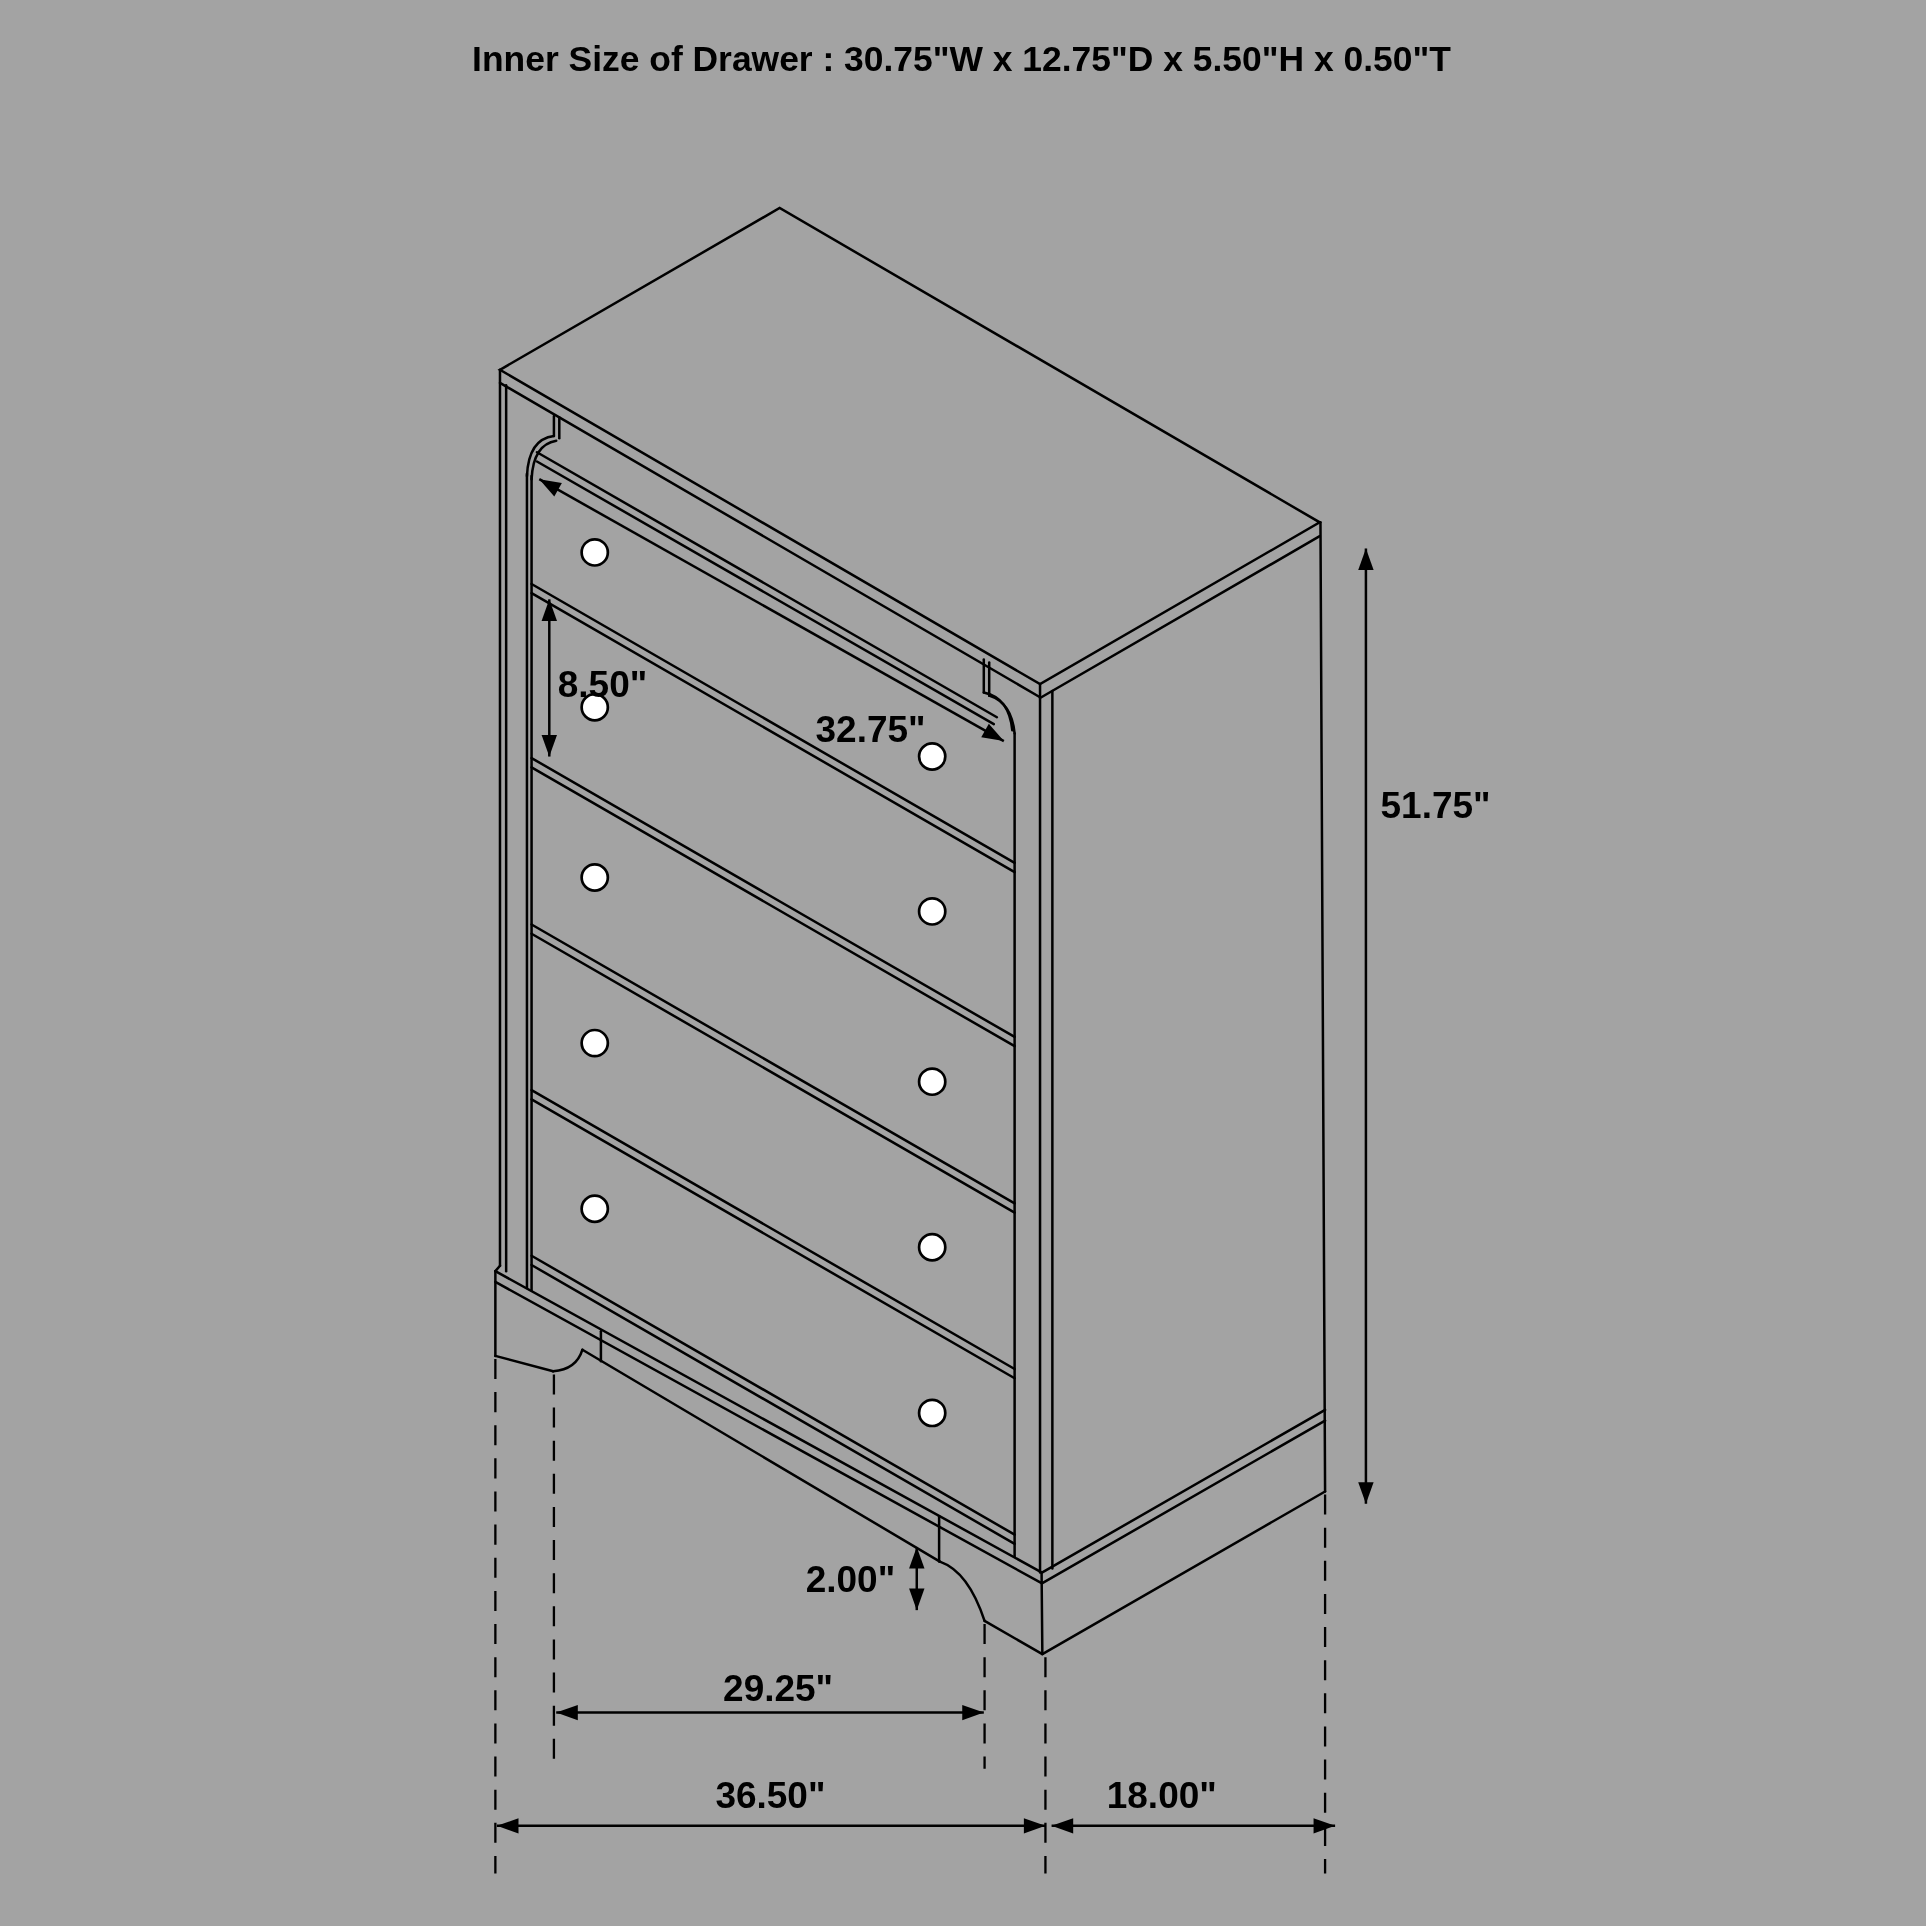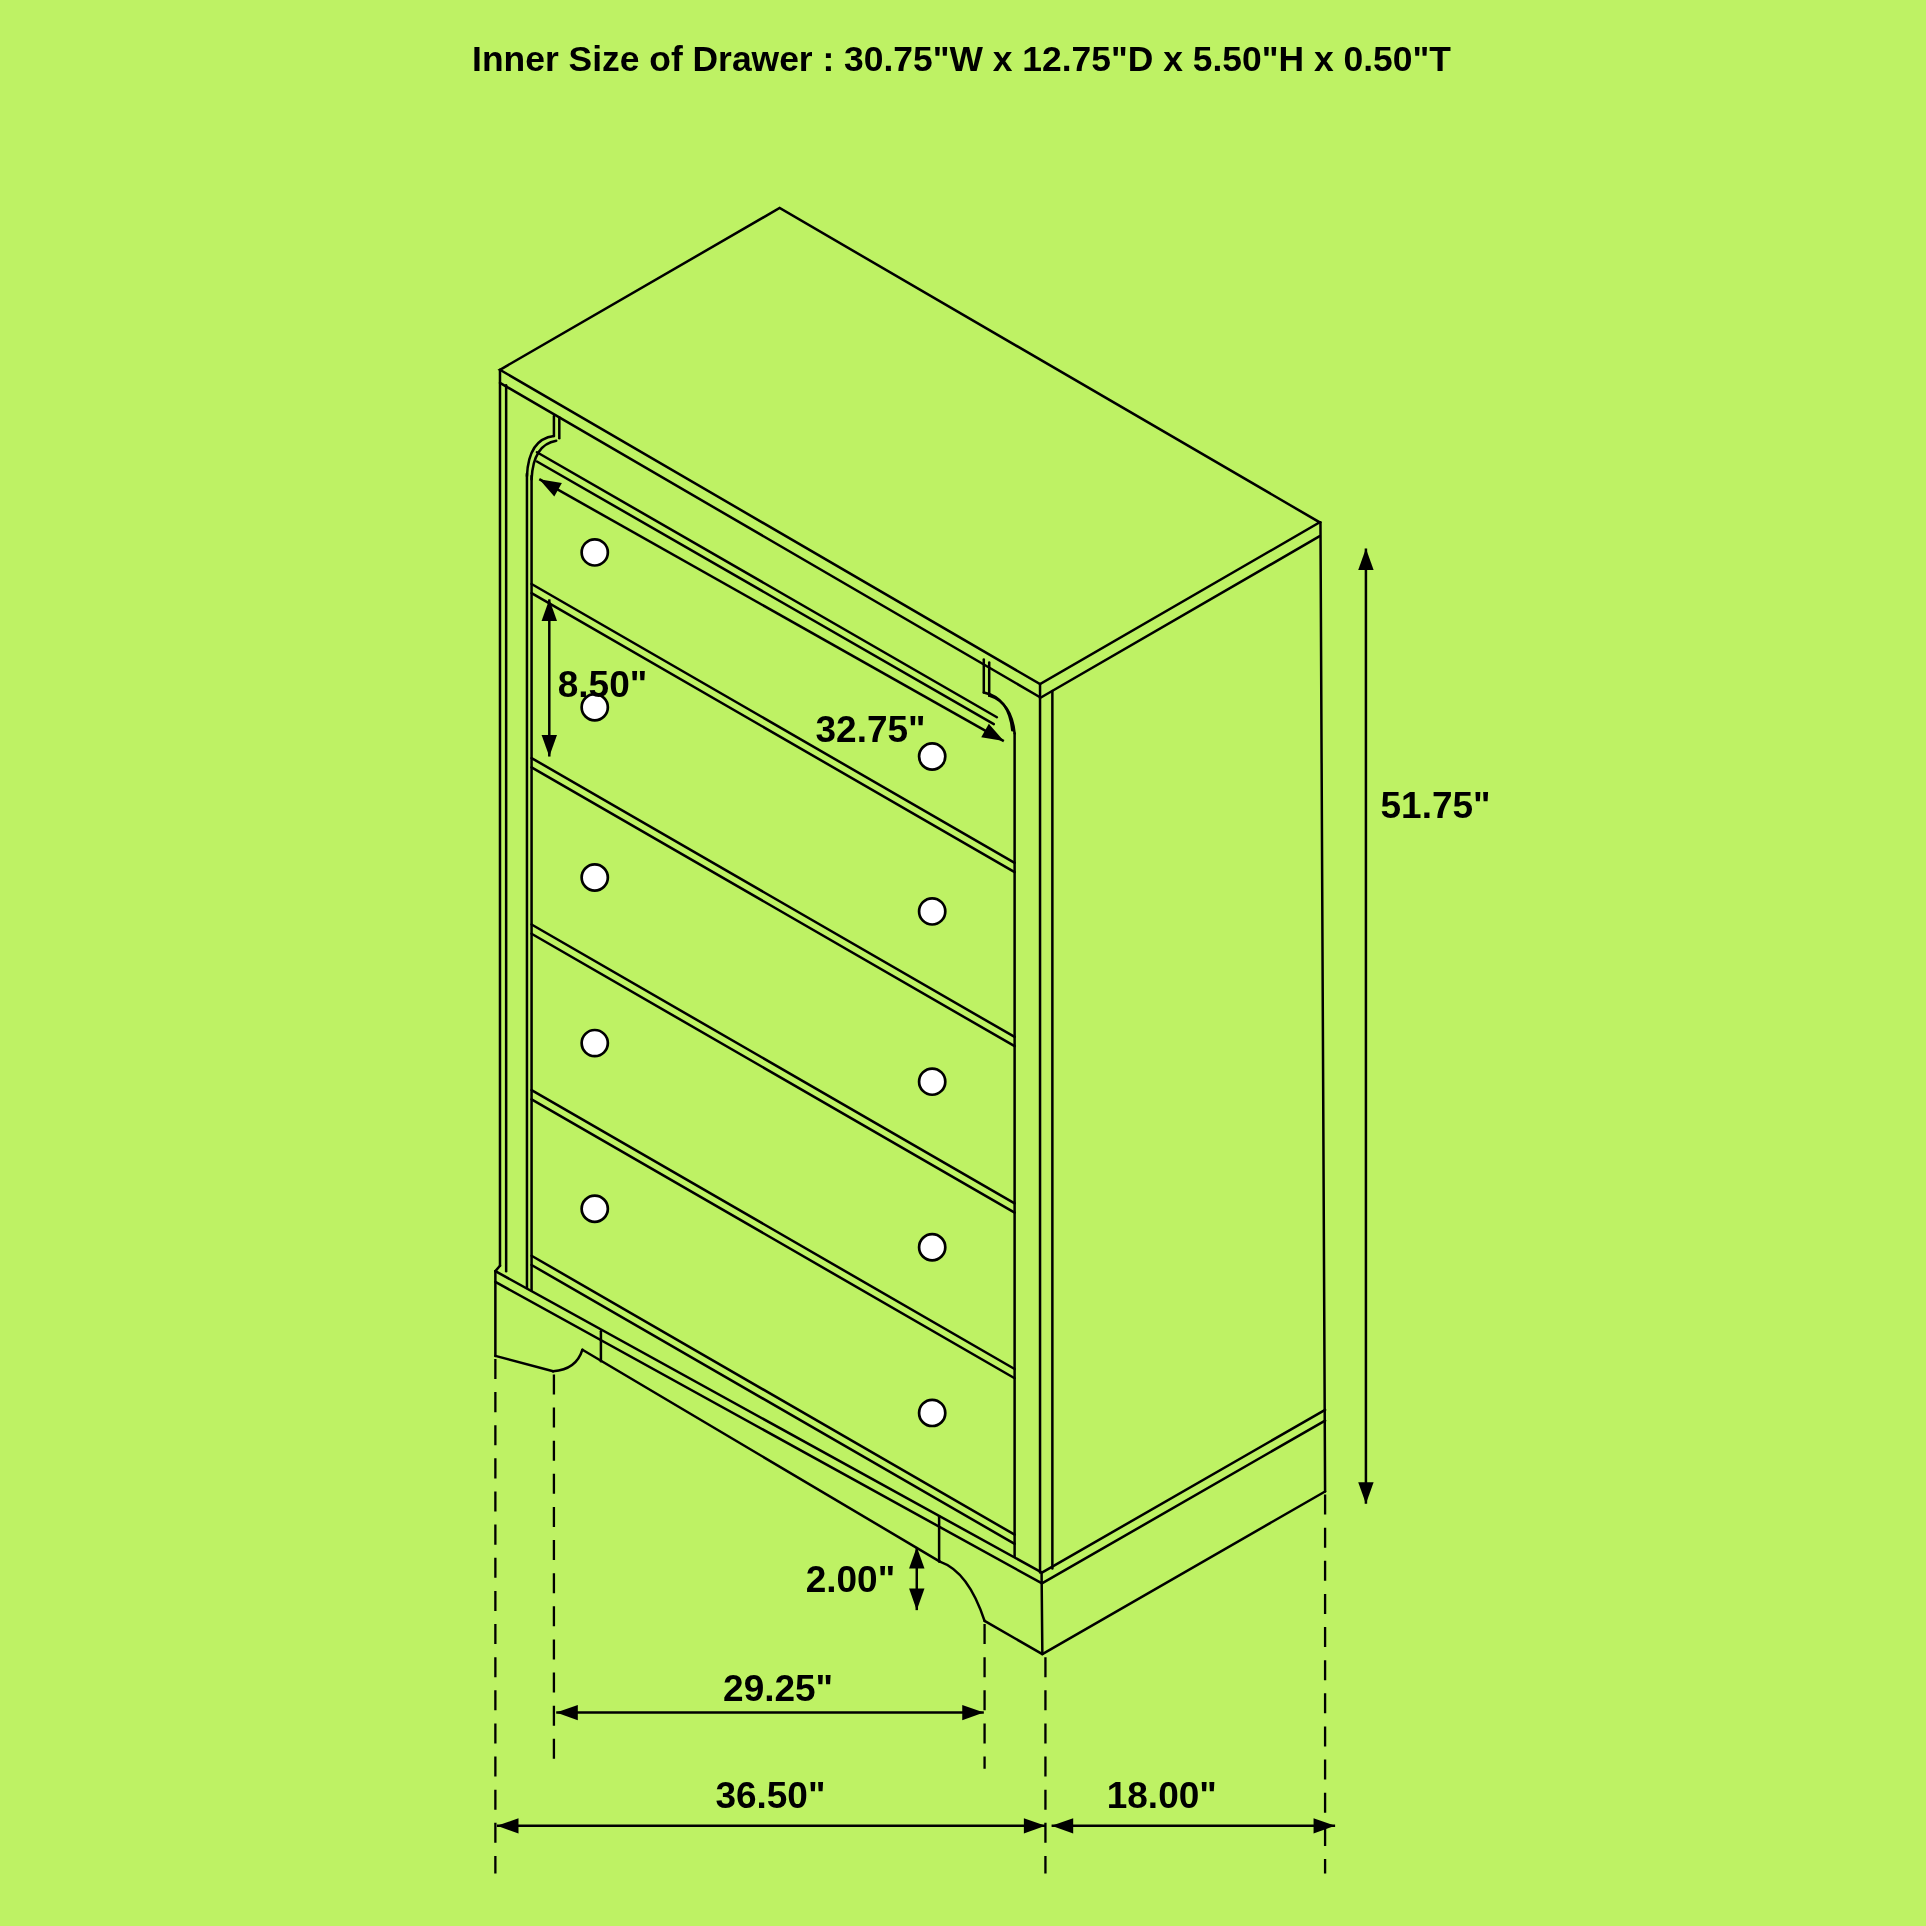--- a/index.html
+++ b/index.html
@@ -1,17 +1,17 @@
 <!DOCTYPE html>
 <html style="font-size:12.3px"><head>
 <meta charset="utf-8">
 <style>
   html,body{margin:0;padding:0;background:#ffffff;}
   .canvas{
-    width:1926px;height:1926px;background:#bef264;position:relative;
+    width:1926px;height:1926px;background:#a3a3a3;position:relative;
     font-family:"Liberation Sans", sans-serif;
   }
   svg{display:block;}
   text{font-family:"Liberation Sans", sans-serif;font-weight:bold;fill:#000;}
   .title-text{font-size:46px;}
   .dim-text{font-size:48px;}
 </style>
 </head>
 <body>
 

